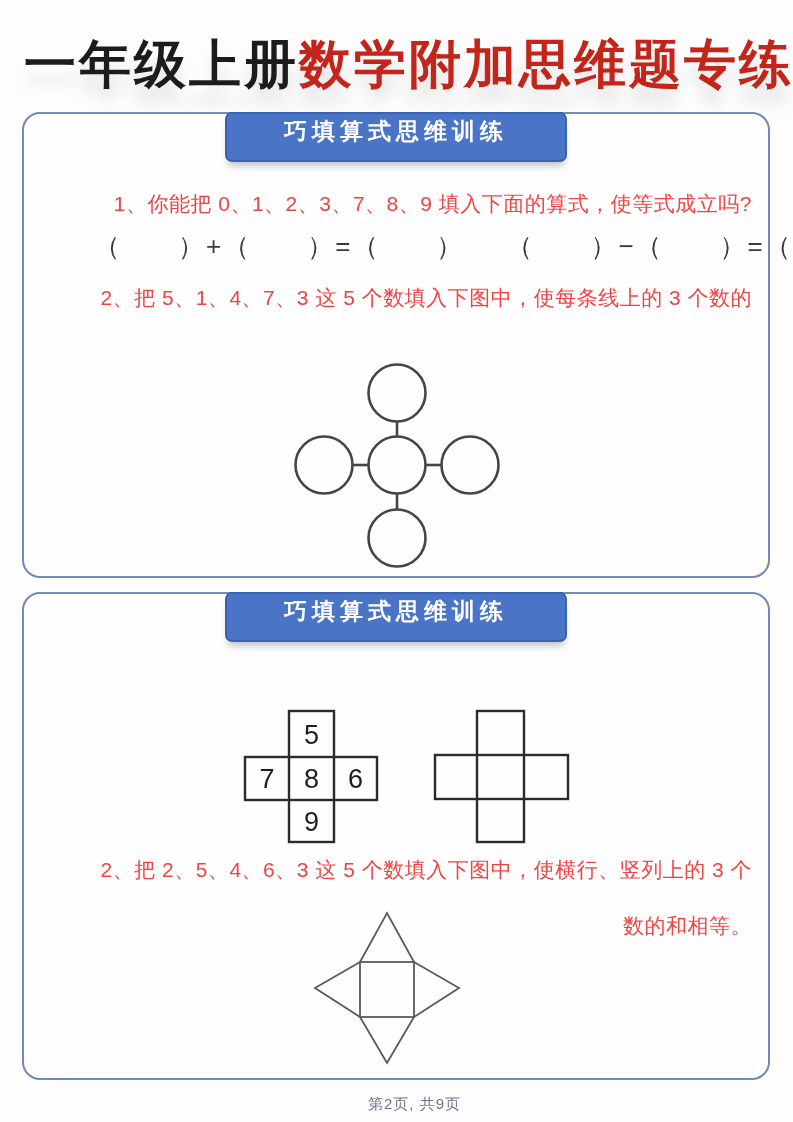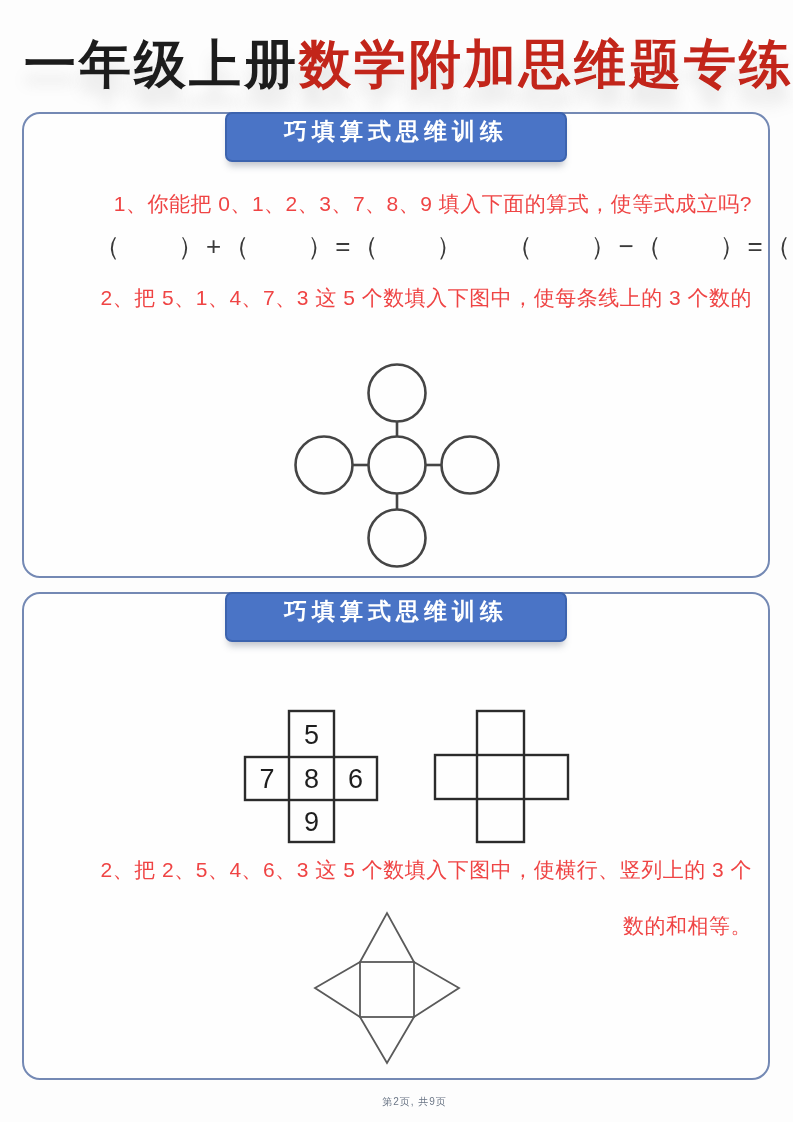--- a/index.html
+++ b/index.html
@@ -79,21 +79,21 @@
   svg text {
     font-family: "Liberation Sans", sans-serif;
     fill: #1e1e1e;
   }
 
   
   .footer {
     position: absolute; top: 1095px; left: 0; right: 0;
     text-align: center;
     color: #6b7686;
-    font-size: 10px;
+    font-size: 15px;
     letter-spacing: 1px;
     padding-left: 36px;
   }
 </style>
 </head>
 <body>
 
 <div class="page">
 
   <div class="main-title">

